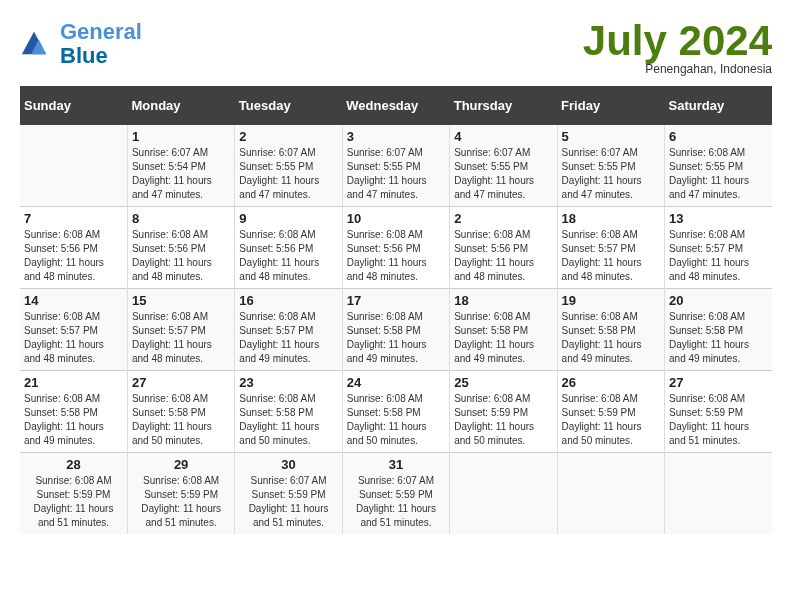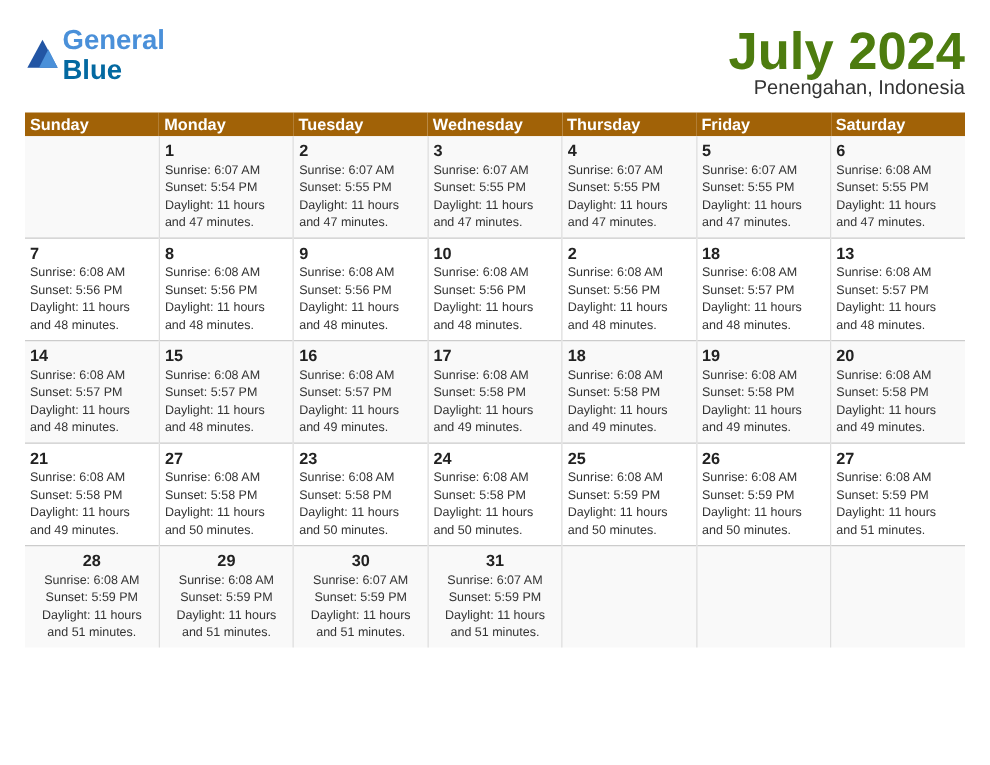--- a/index.html
+++ b/index.html
@@ -12,20 +12,21 @@
     }
     .header {
       display: flex;
       justify-content: space-between;
       align-items: flex-start;
       margin-bottom: 10px;
     }
     .logo {
       display: flex;
       align-items: center;
+      gap: 10px;
     }
     .logo-text {
       font-size: 22px;
       font-weight: bold;
       color: #1a3a5c;
       line-height: 1.1;
     }
     .logo-text span {
       color: #4a90d9;
     }
@@ -37,32 +38,32 @@
     .title-block {
       text-align: right;
     }
     .month-title {
       font-size: 42px;
       font-weight: bold;
       color: #4d7c0f;
       line-height: 1;
     }
     .subtitle {
-      font-size: 16px;
+      font-size: 12px;
       color: #333;
     }
     table {
       width: 100%;
       border-collapse: collapse;
       font-size: 11px;
     }
     thead tr th {
-      background-color: #a16207;
+      background-color: #404040;
       color: #fff;
-      padding: 2px 4px;
+      padding: 12px 4px;
       text-align: left;
       font-size: 13px;
       font-weight: bold;
     }
     tbody tr {
       border-bottom: 1px solid #ccc;
     }
     tbody tr:last-child {
       border-bottom: none;
       text-align: center;

